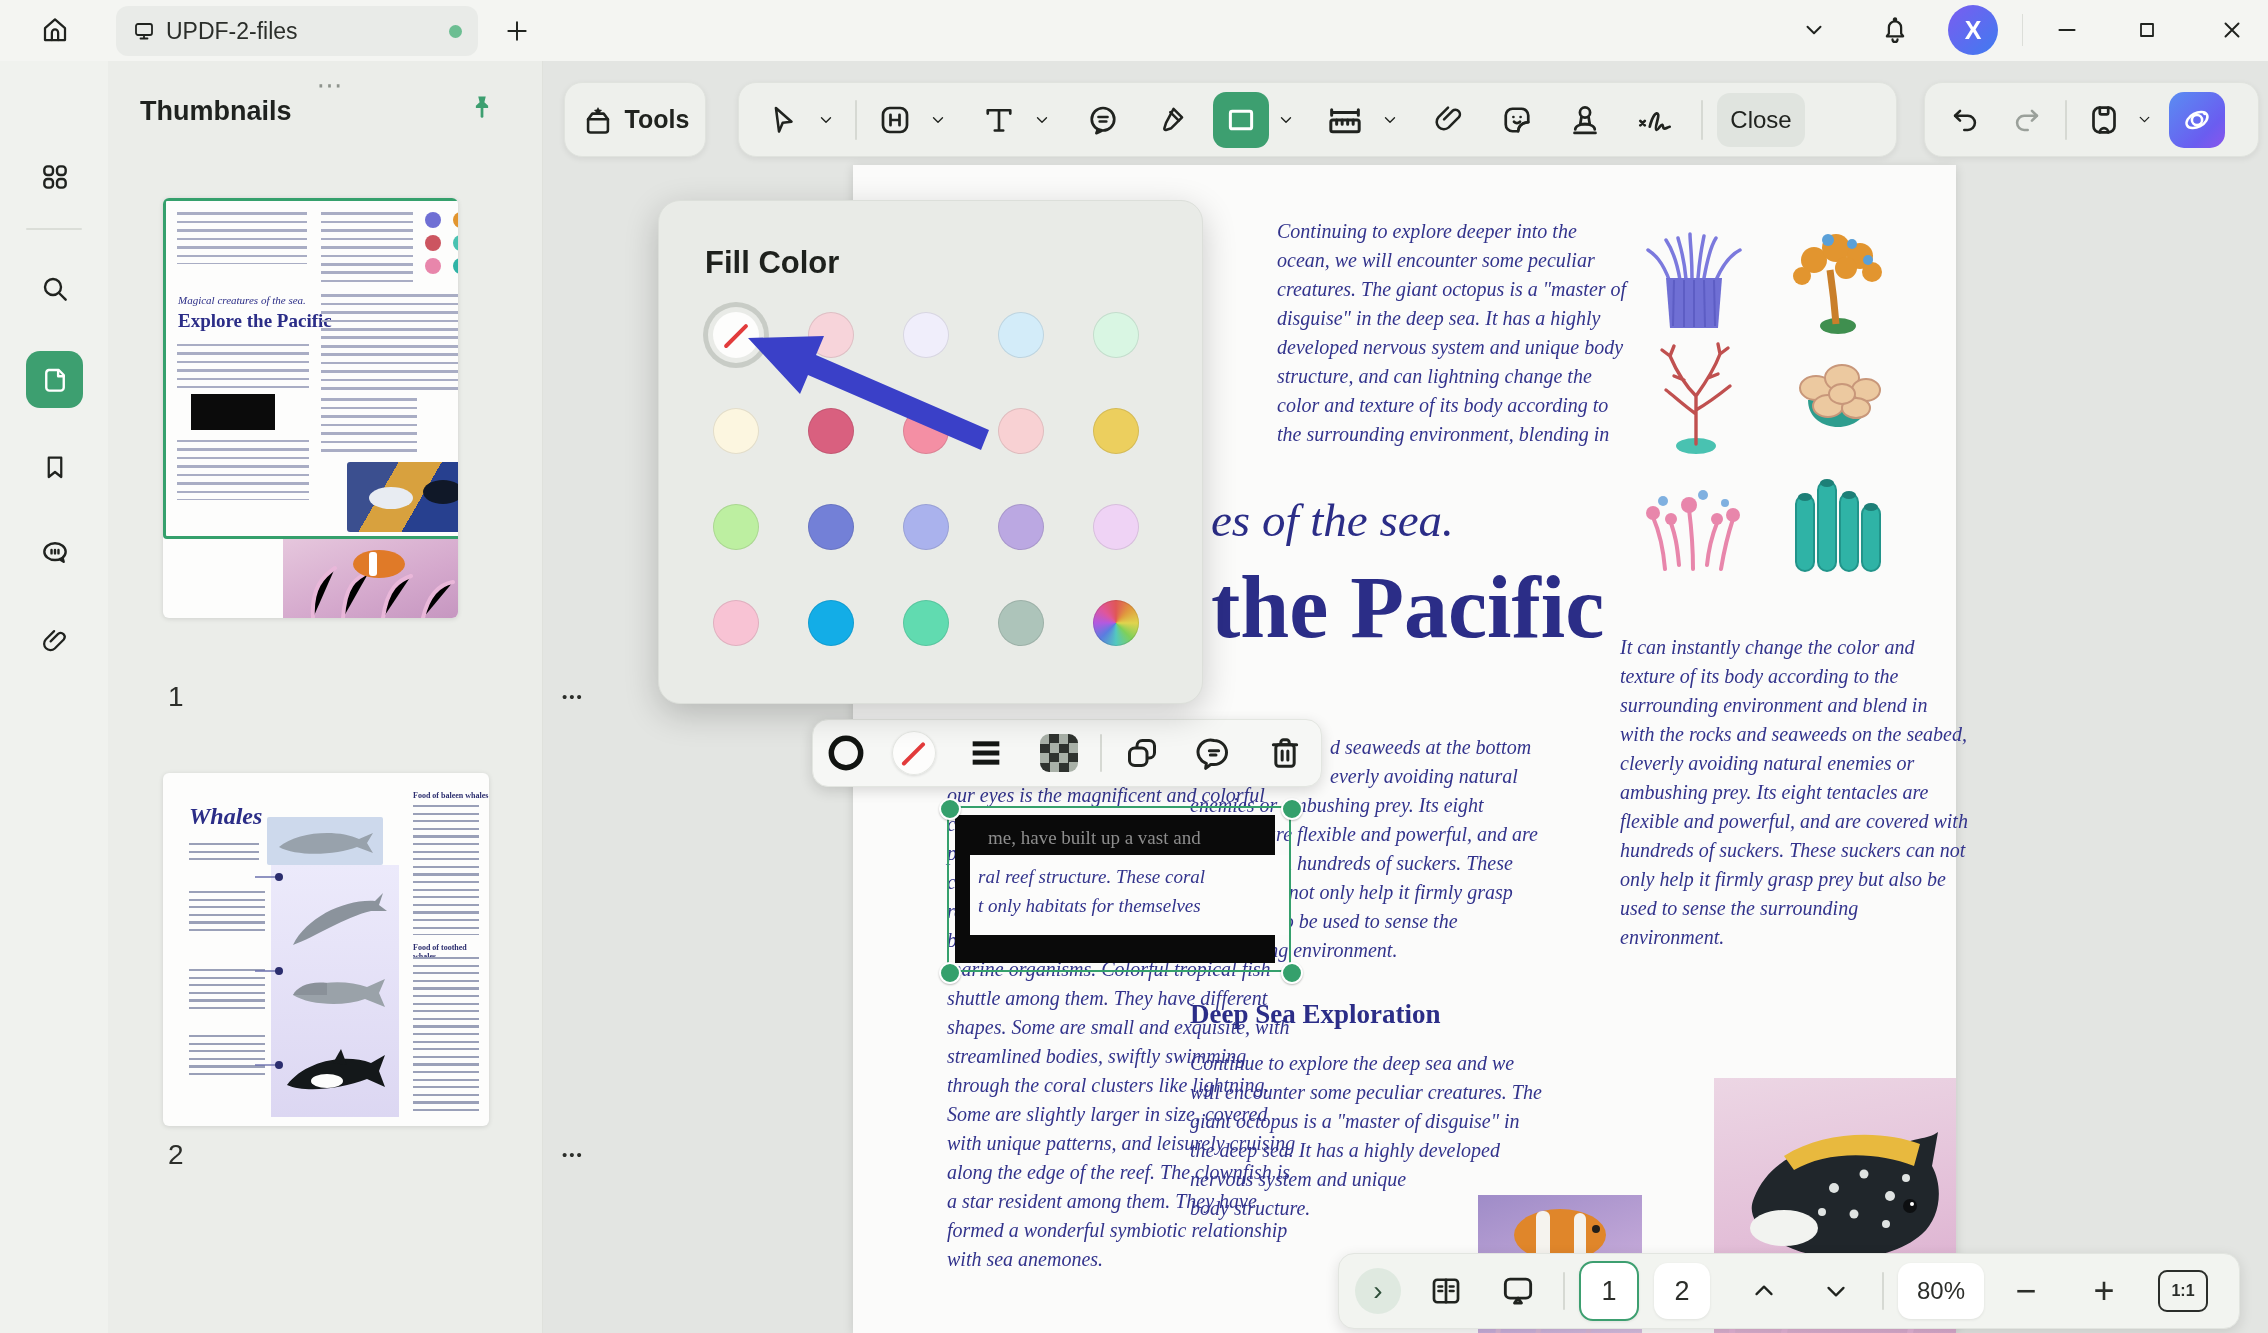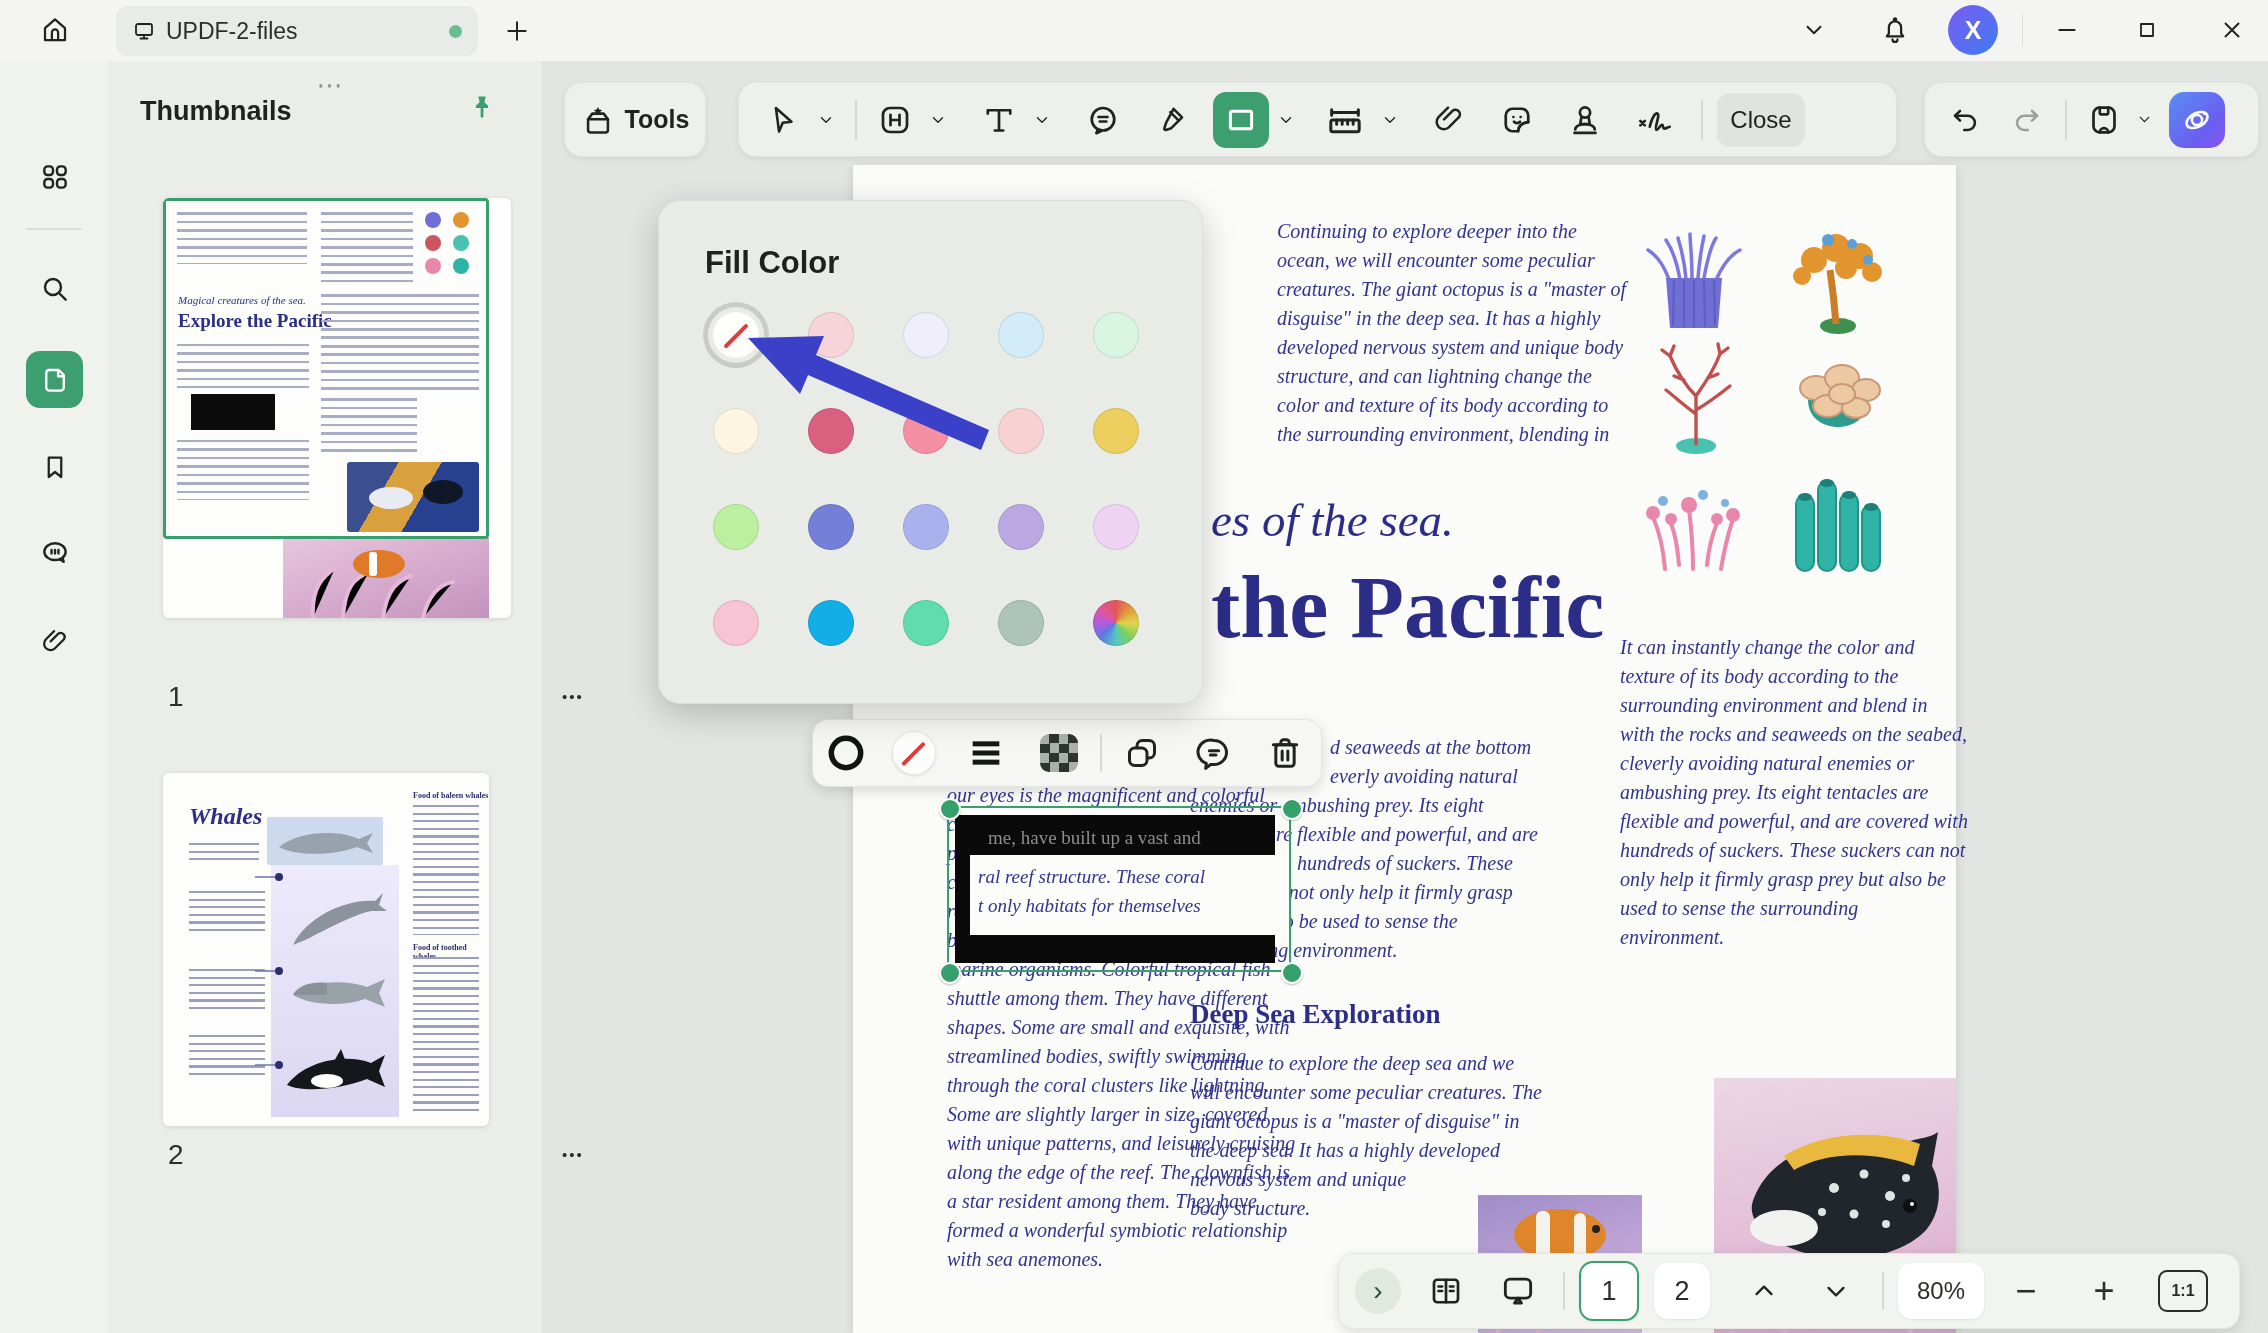--- a/index.html
+++ b/index.html
@@ -155,21 +155,21 @@
   <div class="abs panel">
     <div class="abs" style="left:193px;top:9px;width:60px;text-align:center;font-size:26px;color:#8d938c;letter-spacing:3px;cursor:grab;">⋯</div>
     <div class="abs" style="left:32px;top:35px;font-size:27px;font-weight:bold;color:#23262`2;">Thumbnails</div>
     <div class="abs ibtn" style="left:352px;top:24px;width:44px;height:44px;">
       <svg width="30" height="30" viewBox="0 0 24 24">
         <path d="M9 3.5h6l-1.1 4.6 3 2.9v1.7H7.1V11l3-2.9z" fill="#3d9f70"></path>
         <path d="M12 12.7v6.8" stroke="#3d9f70" stroke-width="2.2" stroke-linecap="round"></path>
       </svg>
     </div>
 
-    <div class="abs thumbpage" style="left:55px;top:137px;width:348px;height:420px;overflow:hidden;">
+    <div class="abs thumbpage" style="left:55px;top:137px;width:295px;height:420px;overflow:hidden;">
 
       <div class="abs bars" style="left:14px;top:14px;width:130px;height:52px;"></div>
       <div class="abs bars" style="left:158px;top:14px;width:92px;height:70px;"></div>
 
       <div class="abs" style="left:258px;top:12px;width:58px;height:66px;">
         <svg width="58" height="66">
           <circle cx="12" cy="10" r="8" fill="#6f6fd4"></circle>
             <circle cx="40" cy="10" r="8" fill="#e2952f"></circle>
           <circle cx="12" cy="33" r="8" fill="#cc5560"></circle>
             <circle cx="40" cy="33" r="8" fill="#49c2b1"></circle>

